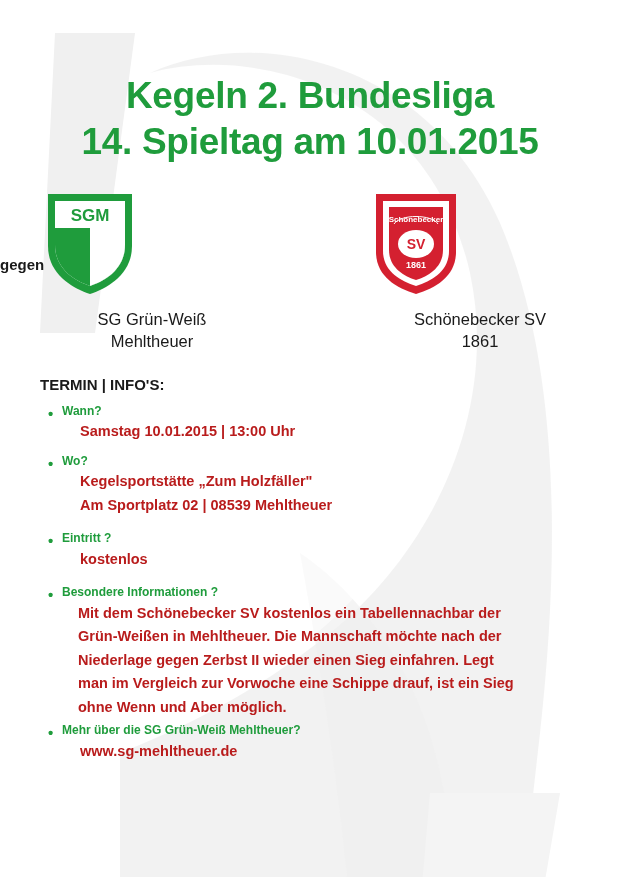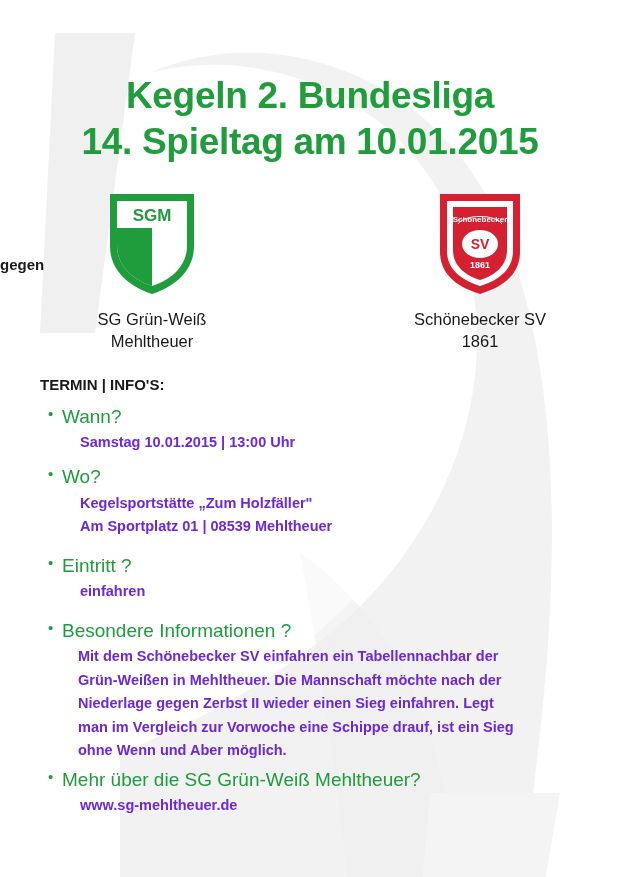--- a/index.html
+++ b/index.html
@@ -78,55 +78,54 @@
     right: 0;
     top: 68px;
     font-weight: bold;
     font-size: 15px;
     color: #1a1a1a;
   }
   .crest-wrap {
     height: 110px;
     display: flex;
     align-items: center;
-    justify-content: center;
   }
 
   .info {
     margin-top: 8px;
     padding-left: 40px;
     padding-right: 12px;
   }
   .info-head {
     font-weight: bold;
     font-size: 15px;
     color: #1a1a1a;
     margin-bottom: 9px;
   }
   .bullet-item {
     margin-bottom: 2px;
   }
   .bullet {
     color: #1f9c3c;
-    font-weight: normal;
-    font-size: 19px;
+    font-weight: bold;
+    font-size: 12px;
     padding-left: 22px;
     position: relative;
     line-height: 1.55;
   }
   .bullet::before {
     content: "\2022";
     position: absolute;
     left: 8px;
     top: 0;
     color: #1f9c3c;
     font-size: 15px;
   }
   .answer {
-    color: #6d28d9;
+    color: #b91c1c;
     font-weight: bold;
     font-size: 14.5px;
     padding-left: 40px;
     line-height: 1.62;
   }
   .answer.para {
     padding-left: 38px;
     padding-right: 22px;
   }
   .spacer-sm { height: 10px; }
@@ -208,35 +207,35 @@
       <div class="bullet-item">
         <div class="bullet">Wann?</div>
         <div class="answer">Samstag 10.01.2015 | 13:00 Uhr</div>
       </div>
 
       <div class="spacer-xs"></div>
 
       <div class="bullet-item">
         <div class="bullet">Wo?</div>
         <div class="answer">Kegelsportstätte „Zum Holzfäller"</div>
-        <div class="answer">Am Sportplatz 01 | 08539 Mehltheuer</div>
+        <div class="answer">Am Sportplatz 02 | 08539 Mehltheuer</div>
       </div>
 
       <div class="spacer-sm"></div>
 
       <div class="bullet-item">
         <div class="bullet">Eintritt ?</div>
-        <div class="answer">einfahren</div>
+        <div class="answer">kostenlos</div>
       </div>
 
       <div class="spacer-sm"></div>
 
       <div class="bullet-item">
         <div class="bullet">Besondere Informationen ?</div>
-        <div class="answer para">Mit dem Schönebecker SV einfahren ein Tabellennachbar der</div>
+        <div class="answer para">Mit dem Schönebecker SV kostenlos ein Tabellennachbar der</div>
         <div class="answer para">Grün-Weißen in Mehltheuer. Die Mannschaft möchte nach der</div>
         <div class="answer para">Niederlage gegen Zerbst II wieder einen Sieg einfahren. Legt</div>
         <div class="answer para">man im Vergleich zur Vorwoche eine Schippe drauf, ist ein Sieg</div>
         <div class="answer para">ohne Wenn und Aber möglich.</div>
       </div>
 
       <div class="bullet-item">
         <div class="bullet">Mehr über die SG Grün-Weiß Mehltheuer?</div>
         <div class="answer">www.sg-mehltheuer.de</div>
       </div>

